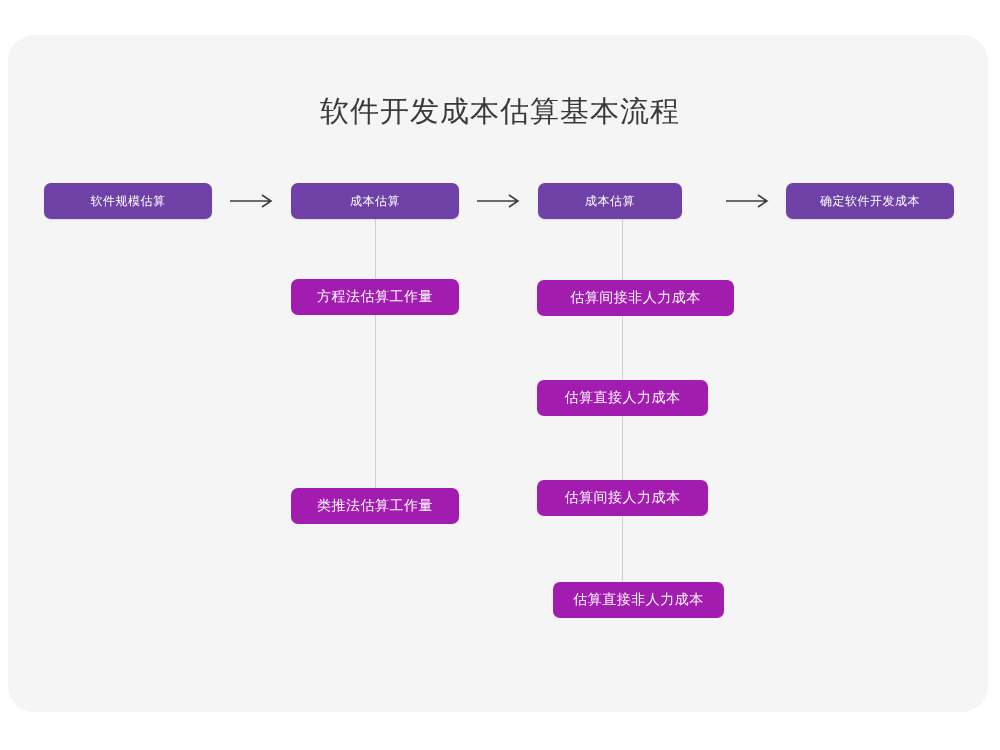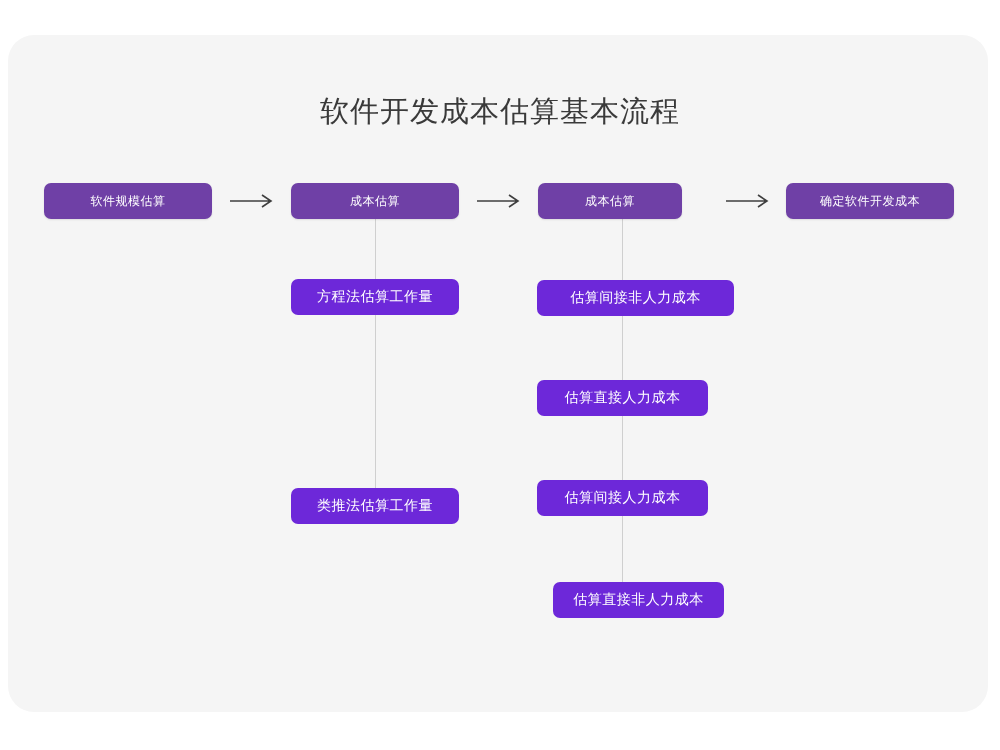--- a/index.html
+++ b/index.html
@@ -58,21 +58,21 @@
     align-items: center;
     justify-content: center;
     white-space: nowrap;
     box-shadow: 0 1px 2px rgba(0,0,0,0.10);
     letter-spacing: 0.5px;
   }
   
   .node-sub {
     position: absolute;
     height: 36px;
-    background: #6d28d9;
+    background: #a21caf;
     border-radius: 7px;
     color: #ffffff;
     font-size: 14px;
     display: flex;
     align-items: center;
     justify-content: center;
     white-space: nowrap;
     letter-spacing: 0.5px;
   }
   

